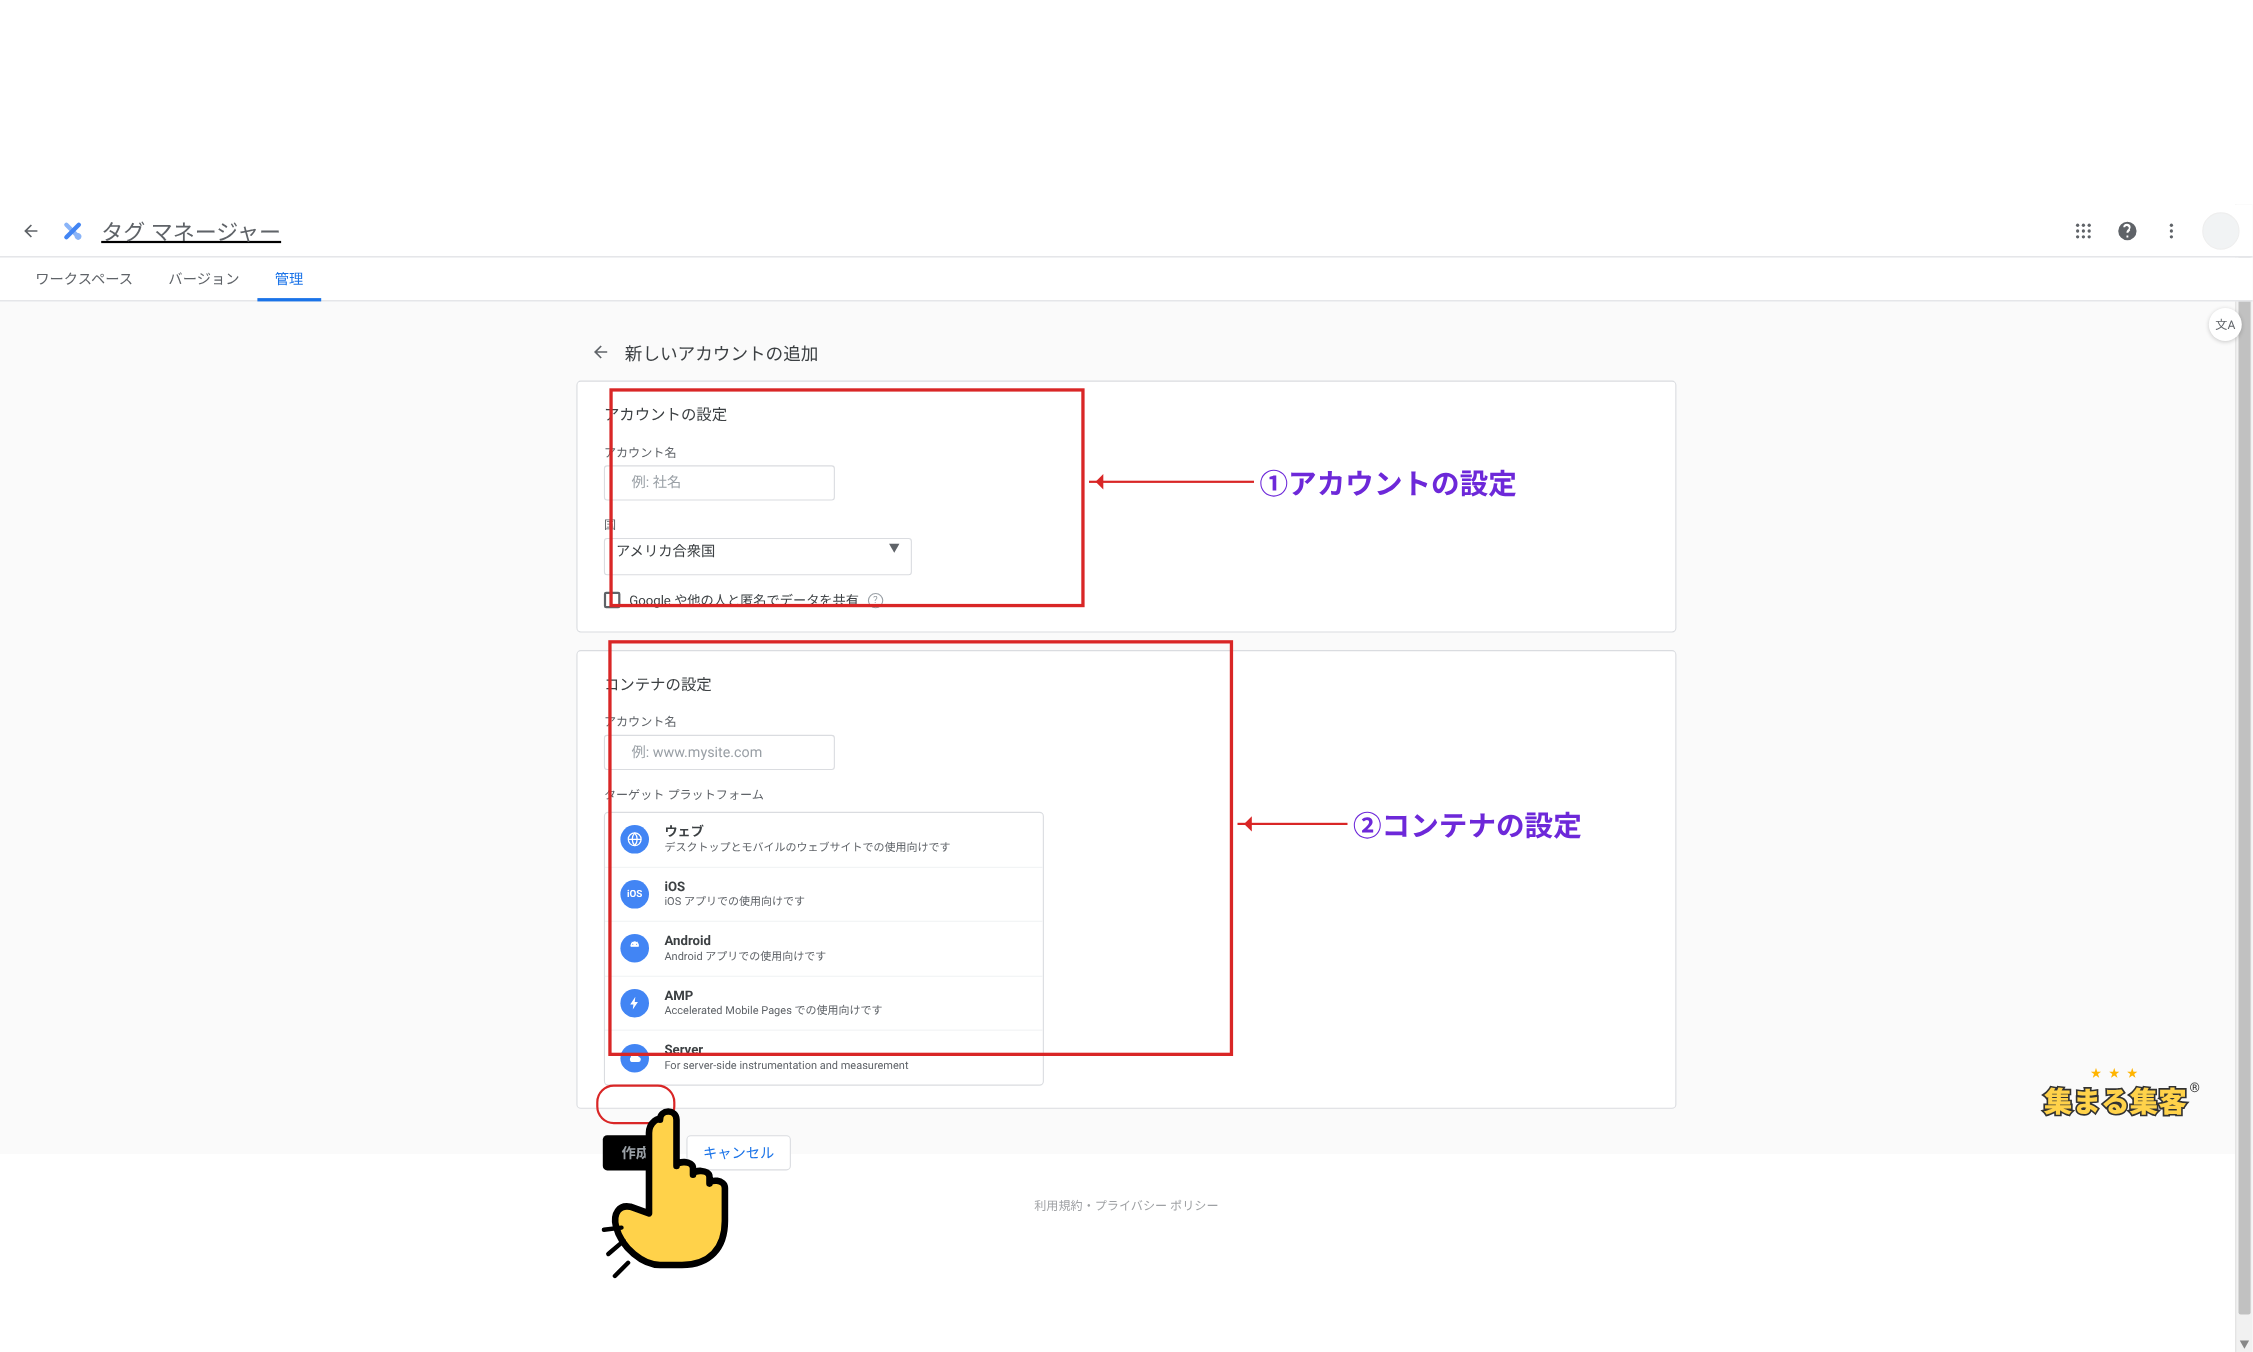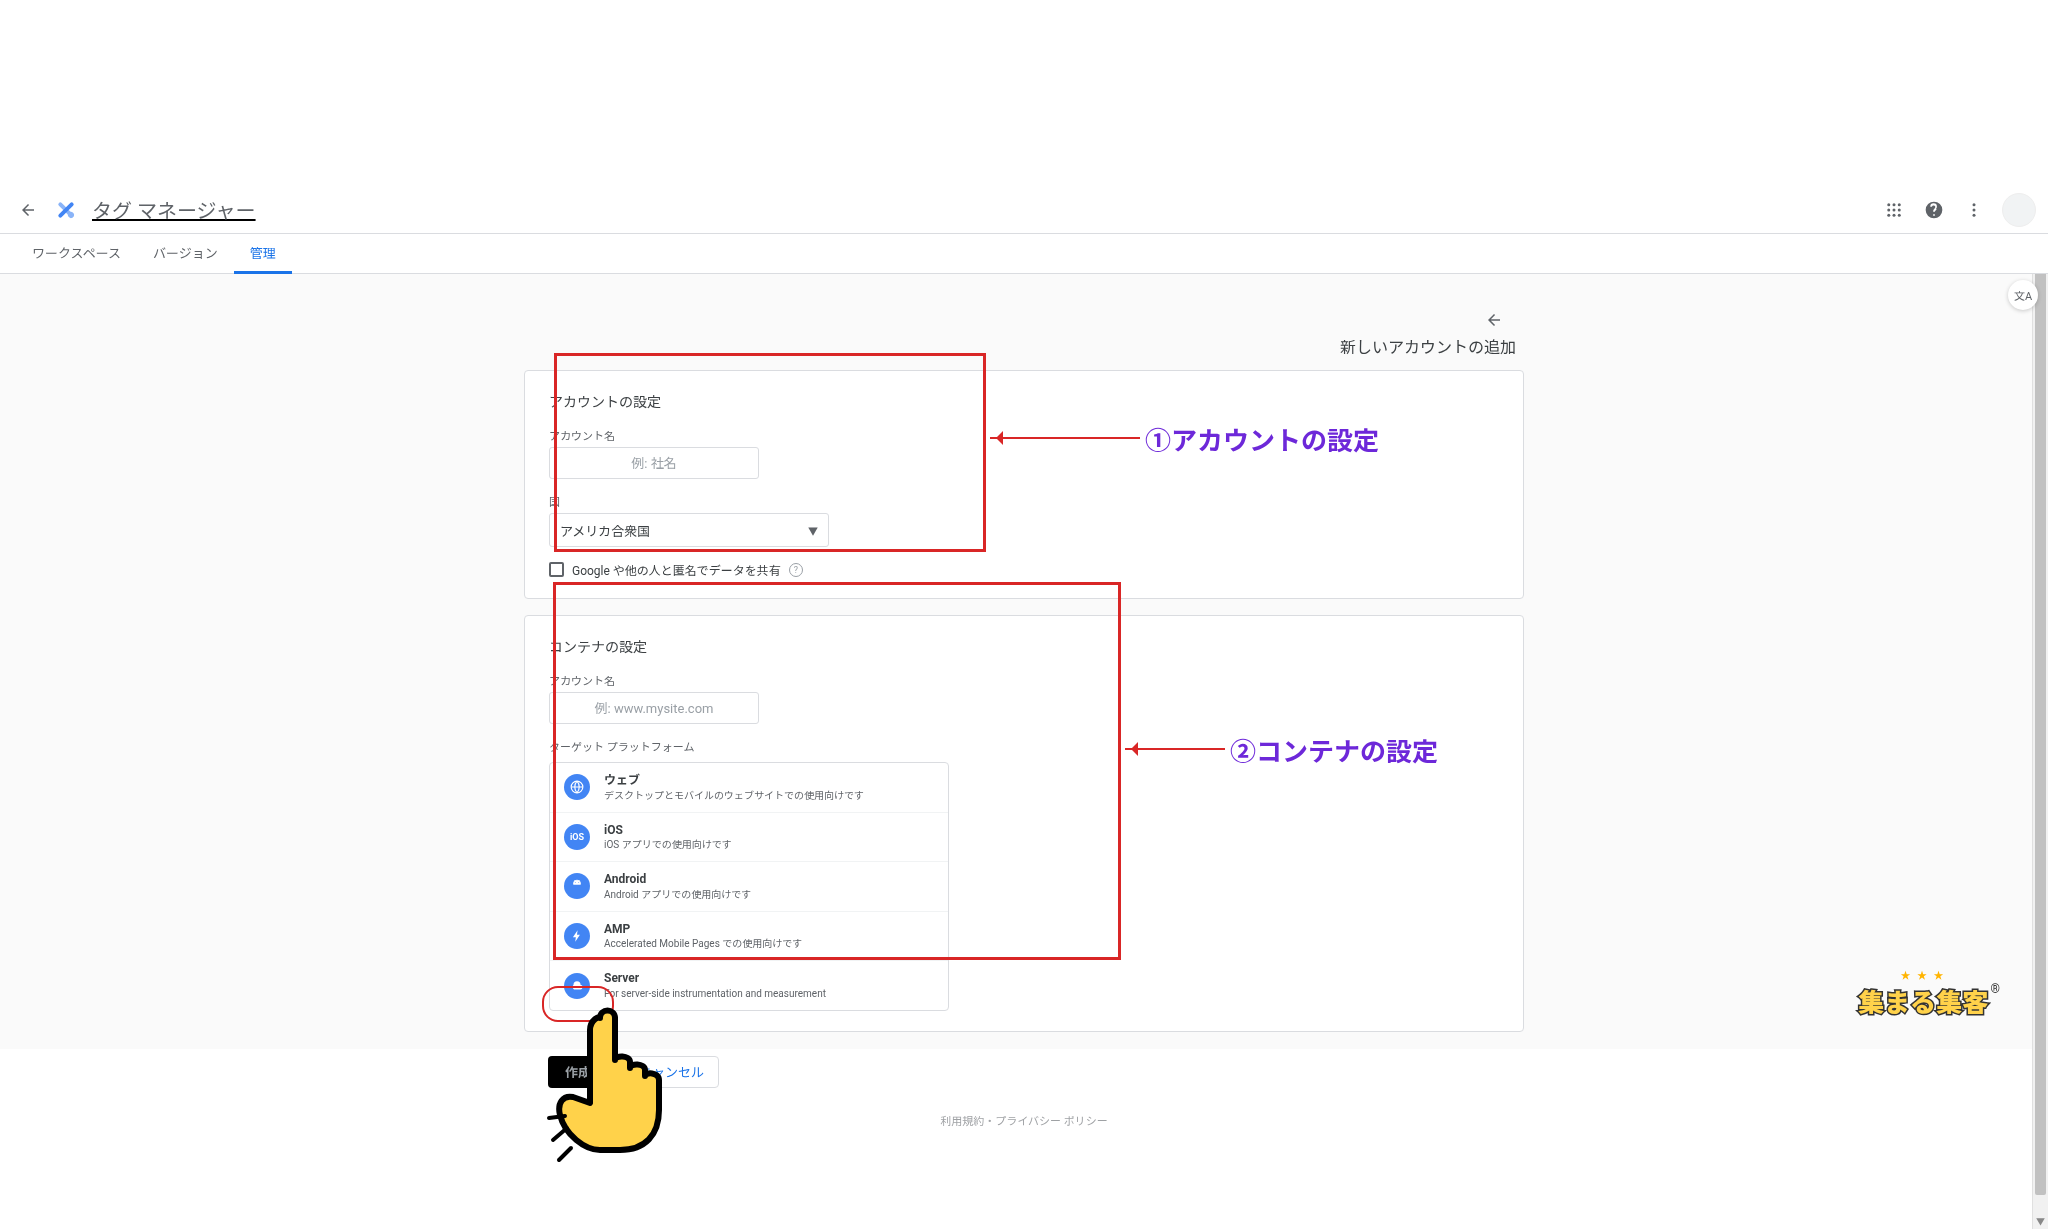--- a/index.html
+++ b/index.html
@@ -19,31 +19,31 @@
     .tabs .tab { padding: 0 16px; height: 40px; display: flex; align-items: center; color: #5f6368; cursor: pointer; border-bottom: 3px solid transparent; }
     .tabs .tab.active { color: #1a73e8; border-bottom-color: #1a73e8; }
     
     
     .translate-fab { position: absolute; top: 280px; right: 10px; width: 30px; height: 30px; border-radius: 50%; background: #fff; box-shadow: 0 1px 4px rgba(0,0,0,0.2); display: flex; align-items: center; justify-content: center; font-size: 11px; color: #5f6368; cursor: pointer; z-index: 20;}
     
     
     .content-wrap { position: absolute; top: 274px; left: 0; right: 0; bottom: 180px; background: #fafafa; padding-top: 20px; }
     .panel { width: 1000px; margin: 0 auto; background: transparent; }
     
-    .panel-header { display: flex; align-items: flex-end; padding: 12px 8px; flex-direction: column; }
+    .panel-header { display: flex; align-items: center; padding: 12px 8px; }
     .panel-header .back-btn { width: 28px; height: 28px; display:flex; align-items:center; justify-content:center; color: #5f6368; cursor:pointer; border-radius:50%; margin-right: 8px;}
     .panel-header .panel-title { font-size: 16px; color: #3c4043; }
     
     .card { background: #fff; border: 1px solid #dadce0; border-radius: 4px; padding: 20px 24px; margin-bottom: 16px; position: relative; }
     .card .section-title { font-size: 14px; color: #3c4043; margin-bottom: 16px; }
     .card .field-label { font-size: 11px; color: #5f6368; margin-bottom: 4px; }
-    .card input[type=text] { width: 210px; height: 32px; border: 1px solid #dadce0; border-radius: 3px; padding: 0 10px; font-size: 13px; color: #3c4043; outline: none; text-align: center; }
+    .card input[type=text] { width: 210px; height: 32px; border: 1px solid #dadce0; border-radius: 3px; padding: 0 24px; font-size: 13px; color: #3c4043; outline: none; }
     .card input[type=text]::placeholder { color: #9aa0a6; }
     .card .field-group { margin-bottom: 14px; }
-    .card .select { width: 280px; height: 34px; border: 1px solid #dadce0; border-radius: 3px; display: flex; align-items: center; padding: 0 10px; font-size: 13px; color: #3c4043; justify-content: space-between; cursor: pointer;}
+    .card .select { width: 280px; height: 34px; border: 1px solid #dadce0; border-radius: 3px; display: flex; padding: 0 10px; font-size: 13px; color: #3c4043; justify-content: space-between; cursor: pointer;}
     .card .select .caret { color: #5f6368; font-size: 10px; }
     .card .checkbox-row { display: flex; align-items: center; font-size: 12px; color: #3c4043; gap: 8px; margin-top: 10px;}
     .card .checkbox-row .cb { width: 15px; height: 15px; border: 2px solid #5f6368; border-radius: 2px; cursor:pointer;}
     .card .checkbox-row .info-icon { width: 14px; height: 14px; border-radius: 50%; border: 1px solid #9aa0a6; display:inline-flex; align-items:center; justify-content:center; font-size: 9px; color:#9aa0a6;}
     
     
     .red-box-1 { position: absolute; border: 3px solid #d92626; pointer-events: none; z-index: 50; }
     .arrow-line { position: absolute; height: 2px; background: #d92626; z-index: 50; }
     .arrow-line::before { content:''; position:absolute; left:-1px; top:-6px; border: 7px solid transparent; border-right-color: #d92626;}
     .annotation-text { position: absolute; color: #6d28d9; font-size: 26px; font-weight: bold; z-index: 51; white-space: nowrap; font-family: 'Meiryo','Noto Sans JP',sans-serif;}

